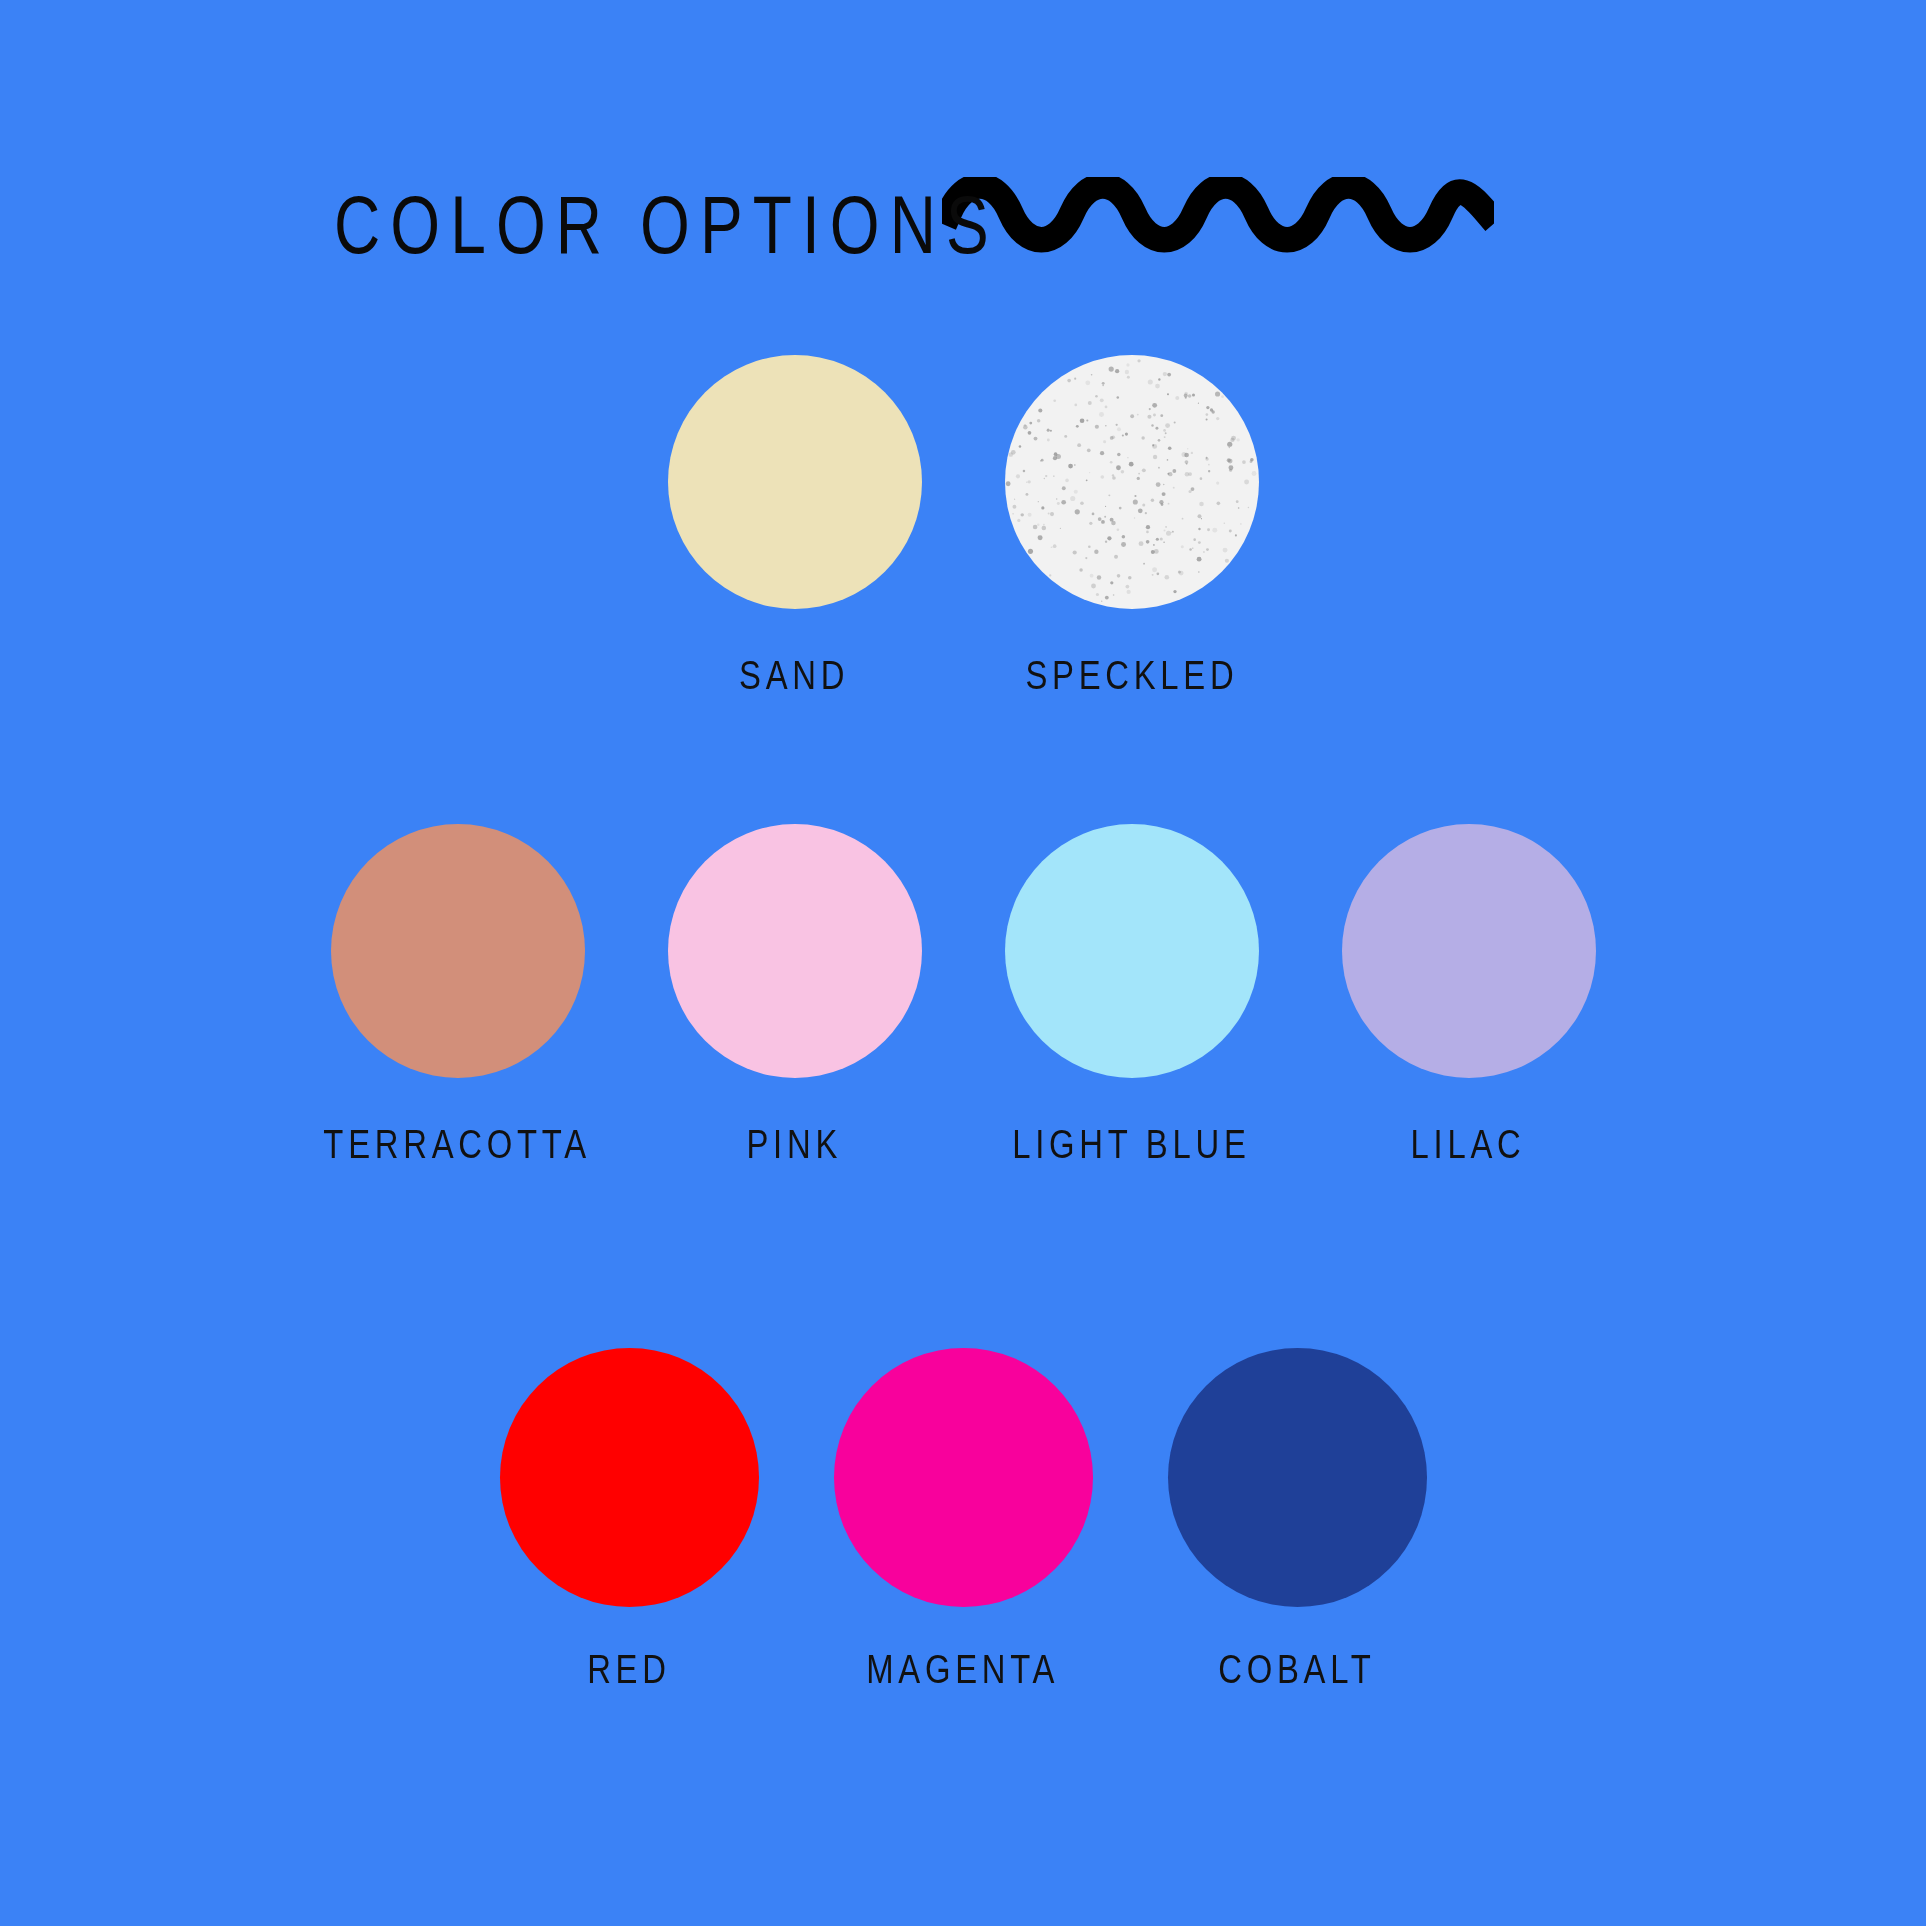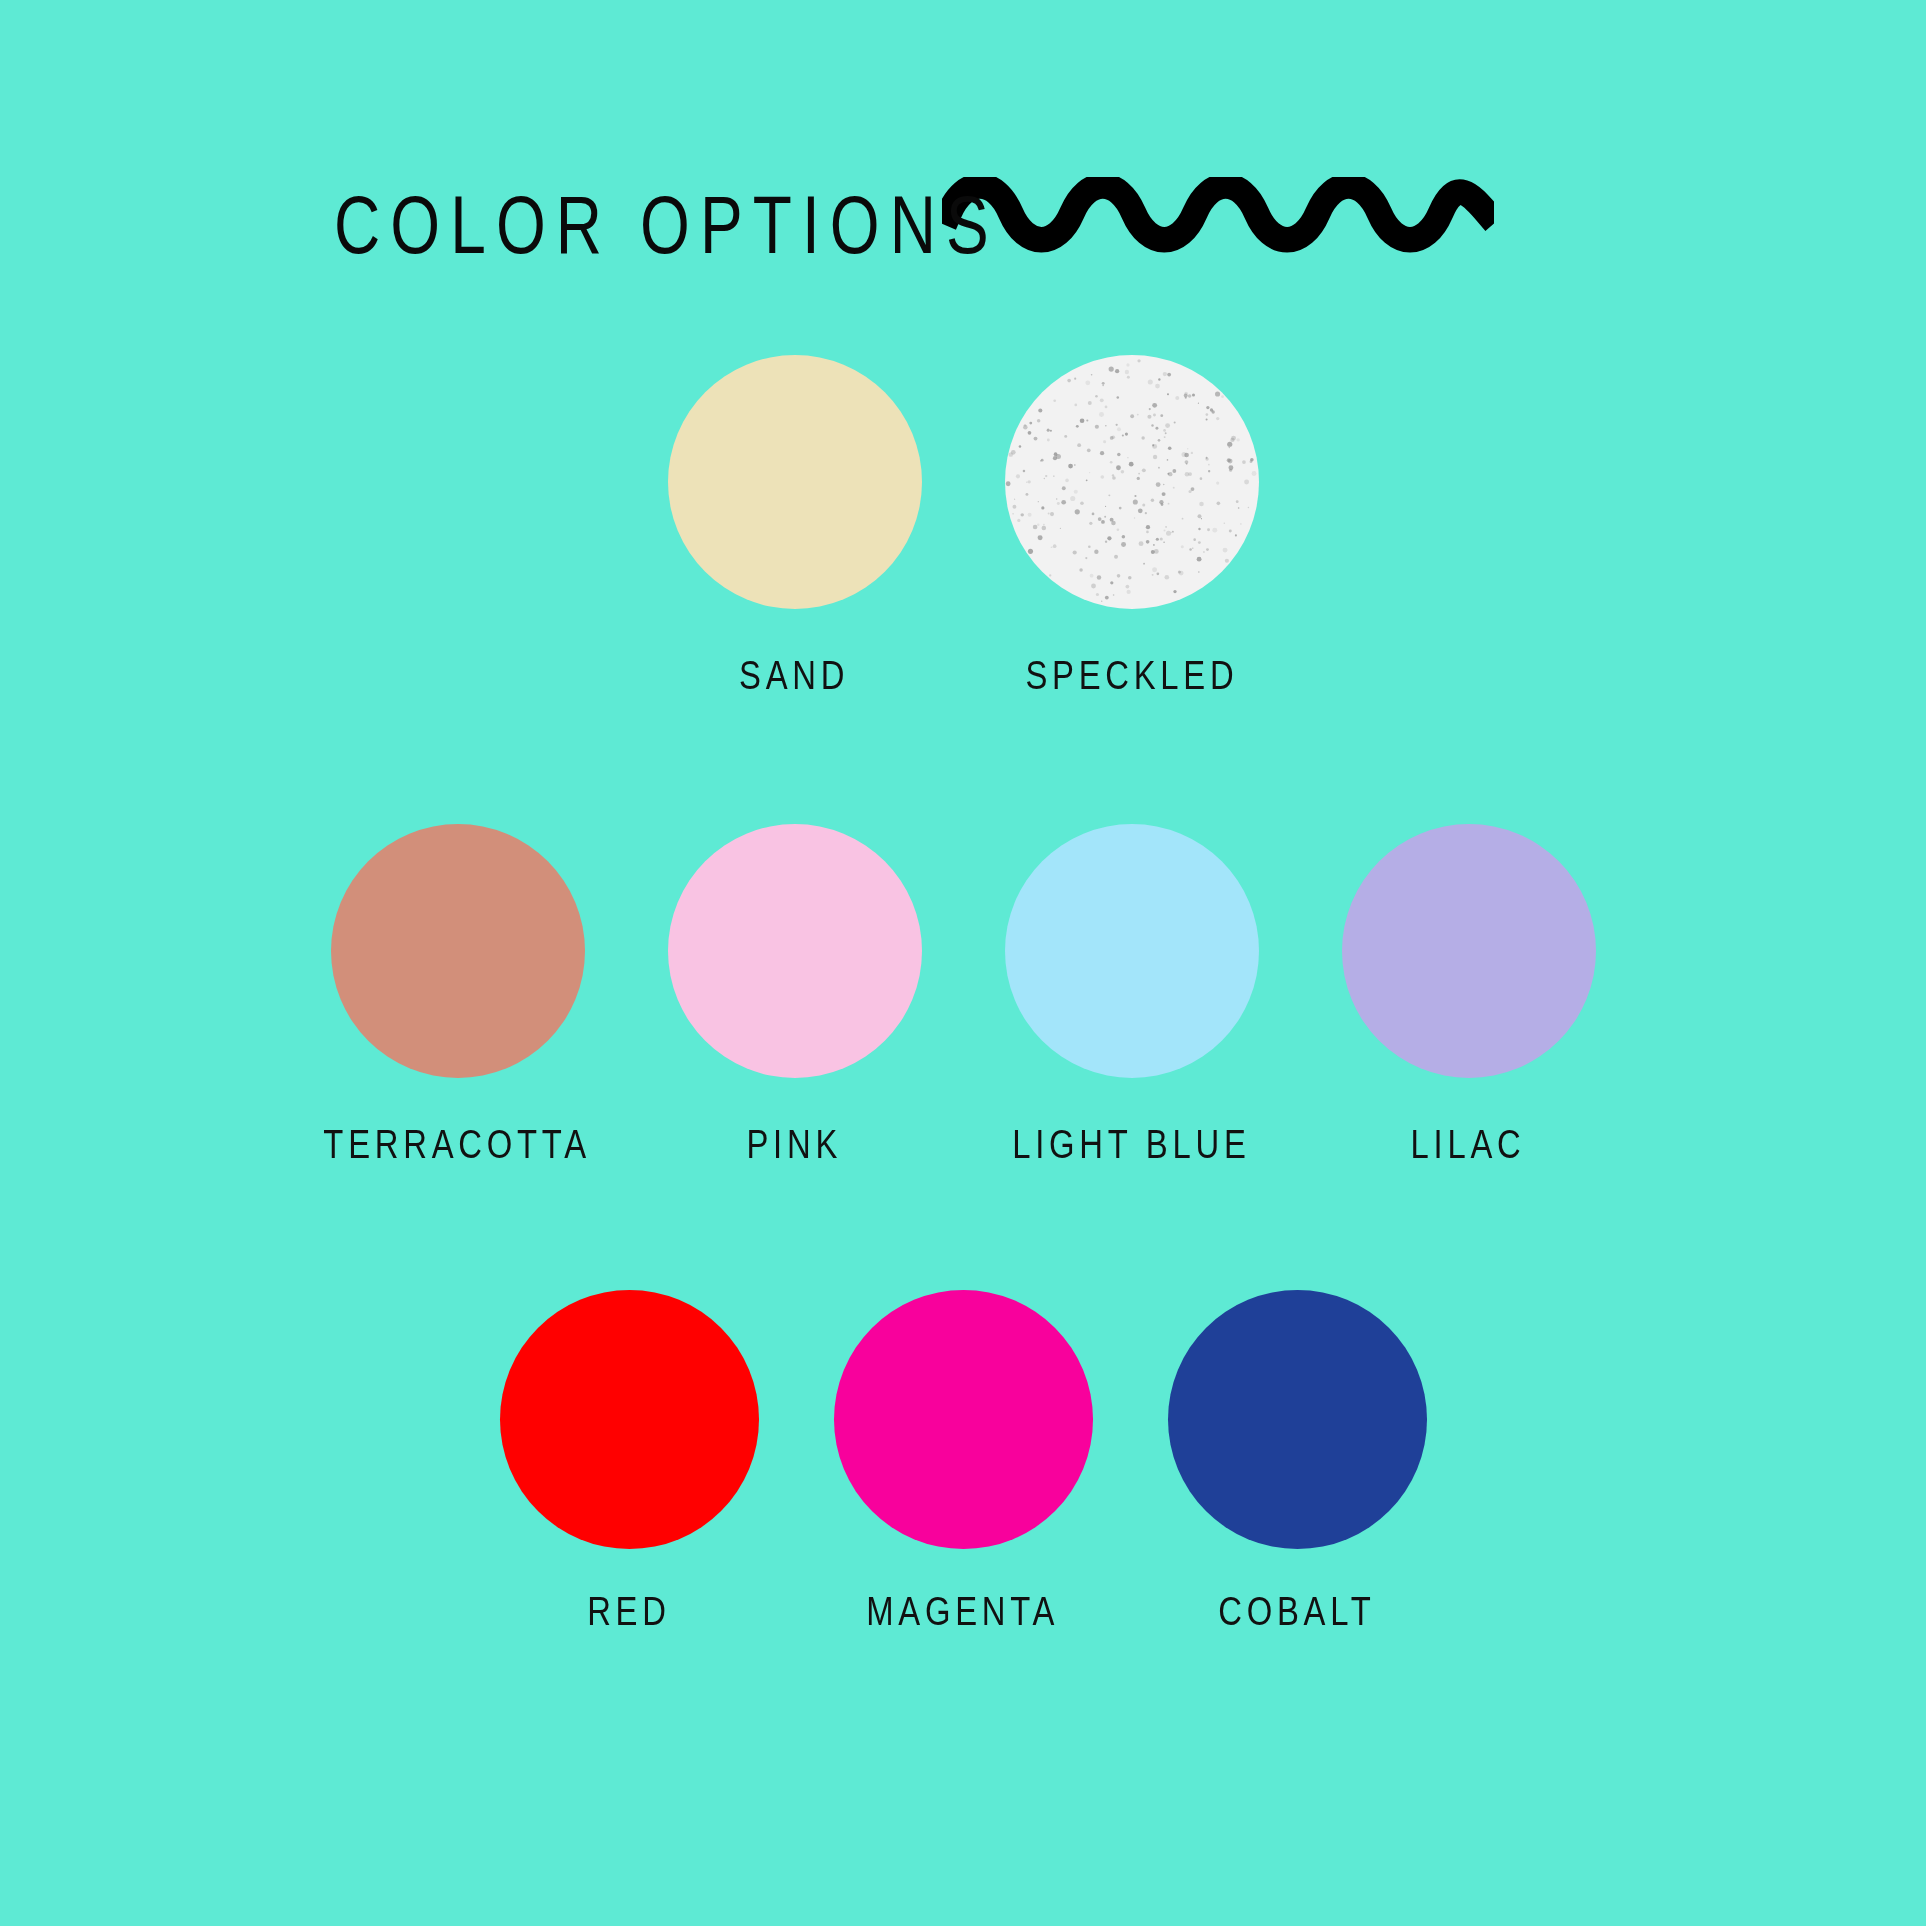--- a/index.html
+++ b/index.html
@@ -59,21 +59,21 @@
     position: absolute;
     left: 0;
     width: 1926px;
     display: flex;
     justify-content: center;
     align-items: flex-start;
   }
 
   #row-1 { top: 355px; }
   #row-2 { top: 824px; }
-  #row-3 { top: 1290px; }
+  #row-3 { top: 1348px; }
 
   .swatch {
     display: flex;
     flex-direction: column;
     align-items: center;
   }
 
   
   .row-pastel .swatch { width: 337px; }
   
@@ -113,21 +113,21 @@
     position: absolute;
     inset: 0;
     width: 100%;
     height: 100%;
     pointer-events: none;
   }
 </style>
 </head>
 <body>
 
-<div id="page" style="background: #5eead4;">
+<div id="page" style="background: #3b82f6;">
 
   <div class="header">
     <div class="page-title">COLOR OPTIONS</div>
 
     <svg class="title-squiggle" width="552" height="96" viewBox="0 0 860 150" xmlns="http://www.w3.org/2000/svg" aria-hidden="true">
       <path d="M 10 56
                C 34 0, 82 0, 106 56
                S 178 112, 202 56
                S 274 0, 298 56
                S 370 112, 394 56

